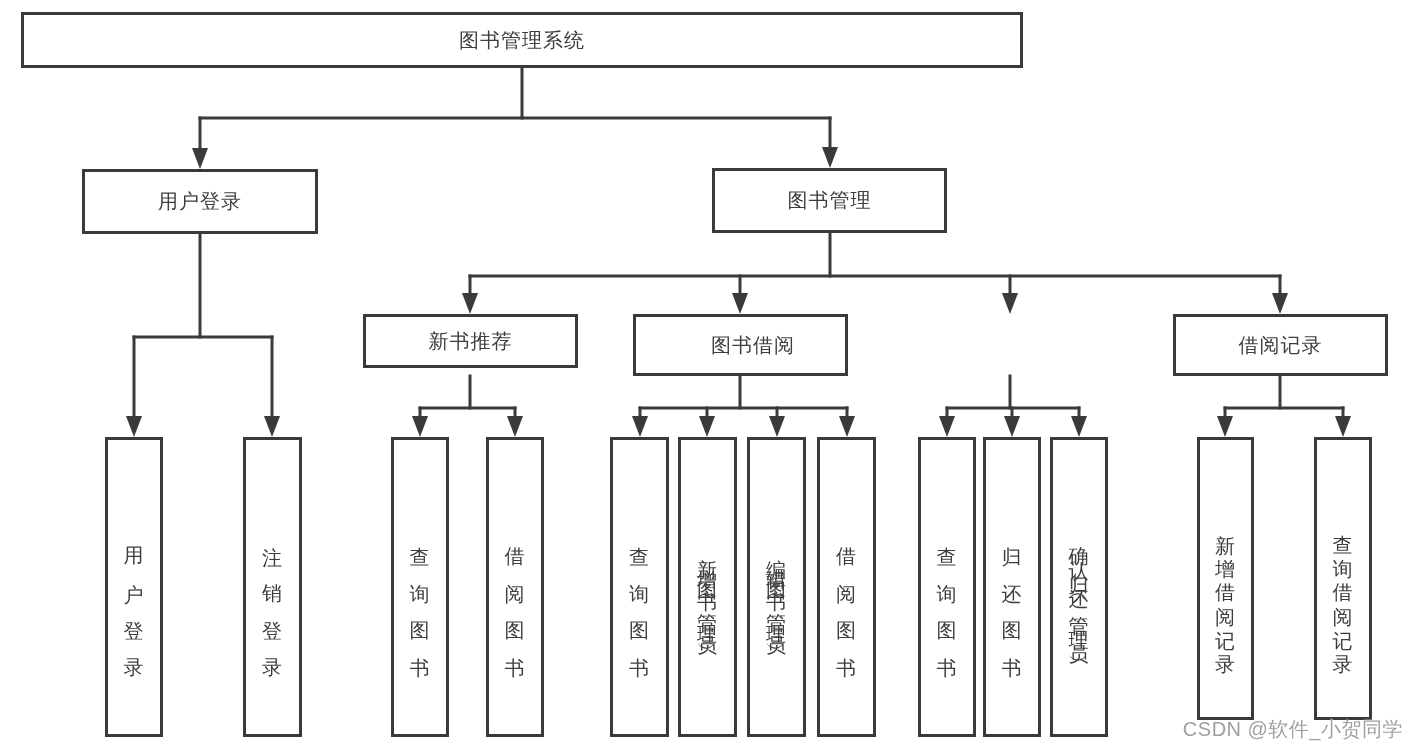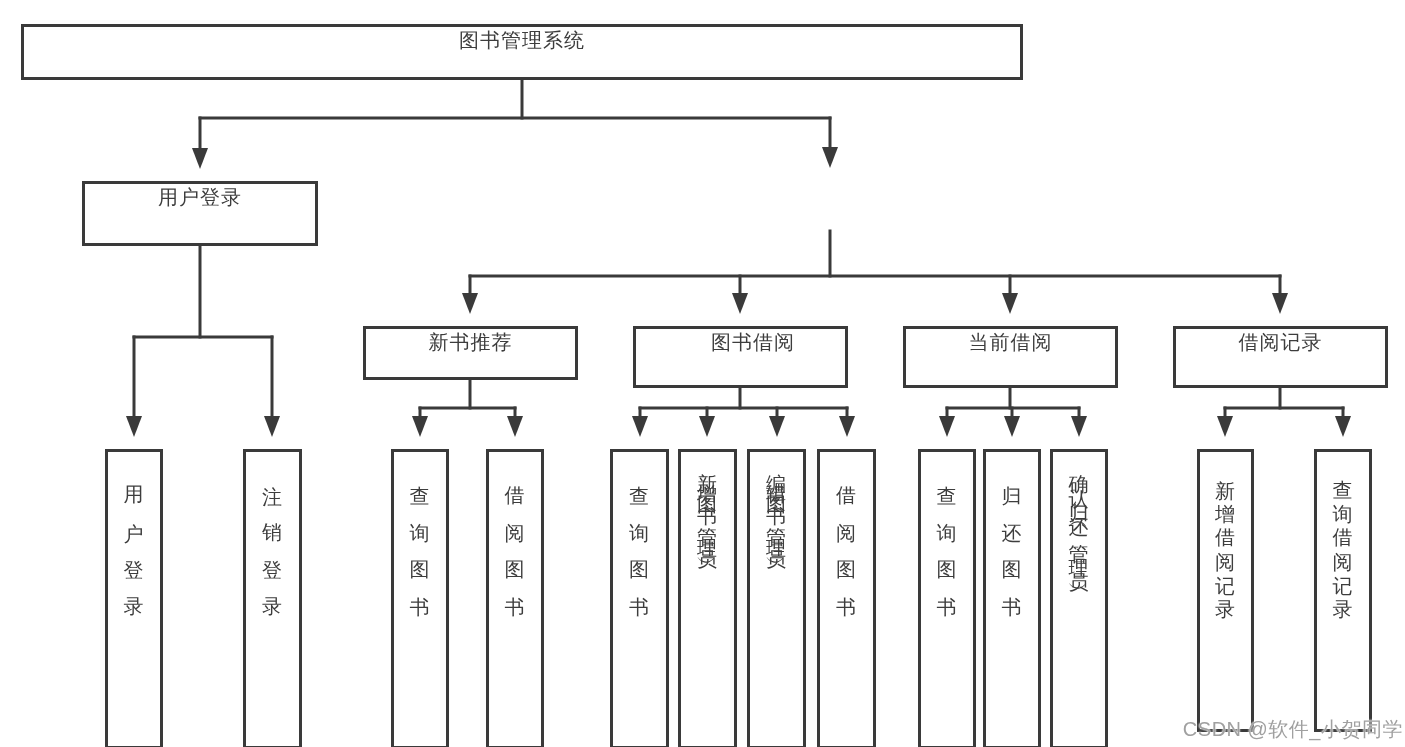--- a/index.html
+++ b/index.html
@@ -22,23 +22,22 @@
     overflow:hidden;
   }
   .connector-layer{position:absolute;left:0;top:0;width:1405px;height:747px;}
   .connector-layer line{stroke:var(--line);stroke-width:3;stroke-linecap:square;}
   .connector-layer polygon{fill:var(--line);stroke:none;}
   .node{
     position:absolute;
     box-sizing:border-box;
     border:3px solid var(--line);
     background:var(--box-background);
-    display:flex;justify-content:center;
+    display:flex;align-items:center;justify-content:center;
     z-index:2;
-    margin-top:12px;
   }
   .hnode .label{
     font-size:20px;color:var(--text);
     letter-spacing:1px;white-space:nowrap;
   }
   .vlabel{
     writing-mode:vertical-rl;
     text-orientation:mixed;
     font-size:20px;line-height:1;
     color:var(--text);
@@ -123,29 +122,29 @@
     <polygon points="1343,437 1335,416 1351,416"></polygon>
   </svg>
 
   <div class="node hnode" style="left:21px;top:12px;width:1002px;height:56px;">
     <span class="label">图书管理系统</span>
   </div>
 
   <div class="node hnode" style="left:82px;top:169px;width:236px;height:65px;">
     <span class="label">用户登录</span>
   </div>
+  <div class="node hnode" style="left:712px;top:168px;width:235px;height:65px;">
+    <span class="label">图书管理</span>
+  </div>
 
   <div class="node hnode" style="left:363px;top:314px;width:215px;height:54px;">
     <span class="label">新书推荐</span>
   </div>
   <div class="node hnode" style="left:633px;top:314px;width:215px;height:62px;padding-left:25px;">
     <span class="label">图书借阅</span>
-  </div>
-  <div class="node hnode" style="left:903px;top:314px;width:215px;height:62px;">
-    <span class="label">当前借阅</span>
   </div>
   <div class="node hnode" style="left:1173px;top:314px;width:215px;height:62px;font-family:Liberation Mono, monospace;">
     <span class="label">借阅记录</span>
   </div>
 
   <div class="node vnode" style="left:105px;top:437px;width:58px;height:300px;">
     <span class="vlabel ls4">用户登录</span>
   </div>
   <div class="node vnode" style="left:243px;top:437px;width:59px;height:300px;">
     <span class="vlabel ls4">注销登录</span>

